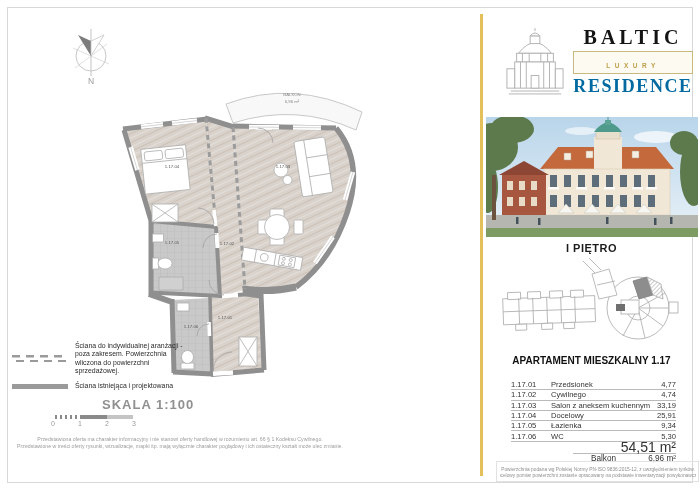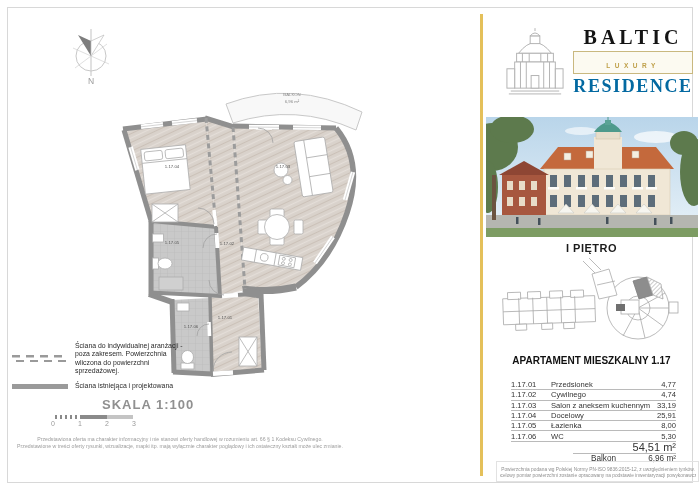--- a/index.html
+++ b/index.html
@@ -20,21 +20,21 @@
                font-size:11px;font-weight:bold;letter-spacing:.5px;color:#1c1c1c;}
   .apt-title{position:absolute;left:486px;top:355px;width:211px;text-align:center;
              font-size:10px;font-weight:bold;color:#111;}
 
   
   .tbl{position:absolute;left:511px;top:380px;width:165px;font-size:7.6px;color:#333;}
   .trow{display:flex;align-items:center;height:9.3px;border-bottom:1px solid rgba(130,130,130,.55);}
   .tcode{width:40px;}
   .tname{flex:1;}
   .tarea{}
-  .tsum{display:flex;justify-content:flex-end;font-size:11px;height:11px;align-items:center;}
+  .tsum{display:flex;justify-content:flex-end;font-size:14px;height:11px;align-items:center;}
   .tbalk{display:flex;align-items:center;font-size:8.2px;height:10px;border-top:1px solid rgba(130,130,130,.55);margin-left:62px;}
   .tbalk .lbl{flex:1;padding-left:18px;}
 
   .footbox{position:absolute;left:496px;top:461px;width:201px;height:19px;border:1px solid #e2e2e2;
            display:flex;align-items:center;justify-content:center;}
 
   
   .legend{position:absolute;left:12px;top:342px;width:172px;font-size:6.9px;line-height:8.3px;color:#2a2a2a;}
   .legrow{display:flex;gap:7px;align-items:center;margin-bottom:7px;}
   .sym{width:56px;flex:0 0 56px;}
@@ -425,21 +425,21 @@
       <span class="tarea">33,19</span>
     </div>
     <div class="trow">
       <span class="tcode">1.17.04</span>
       <span class="tname">Docelowy</span>
       <span class="tarea">25,91</span>
     </div>
     <div class="trow">
       <span class="tcode">1.17.05</span>
       <span class="tname">Łazienka</span>
-      <span class="tarea">8,00</span>
+      <span class="tarea">9,34</span>
     </div>
     <div class="trow">
       <span class="tcode">1.17.06</span>
       <span class="tname">WC</span>
       <span class="tarea">5,30</span>
     </div>
     <div class="tsum">54,51 m²</div>
     <div class="tbalk">
       <span class="lbl">Balkon</span>
       <span>6,96 m²</span>

